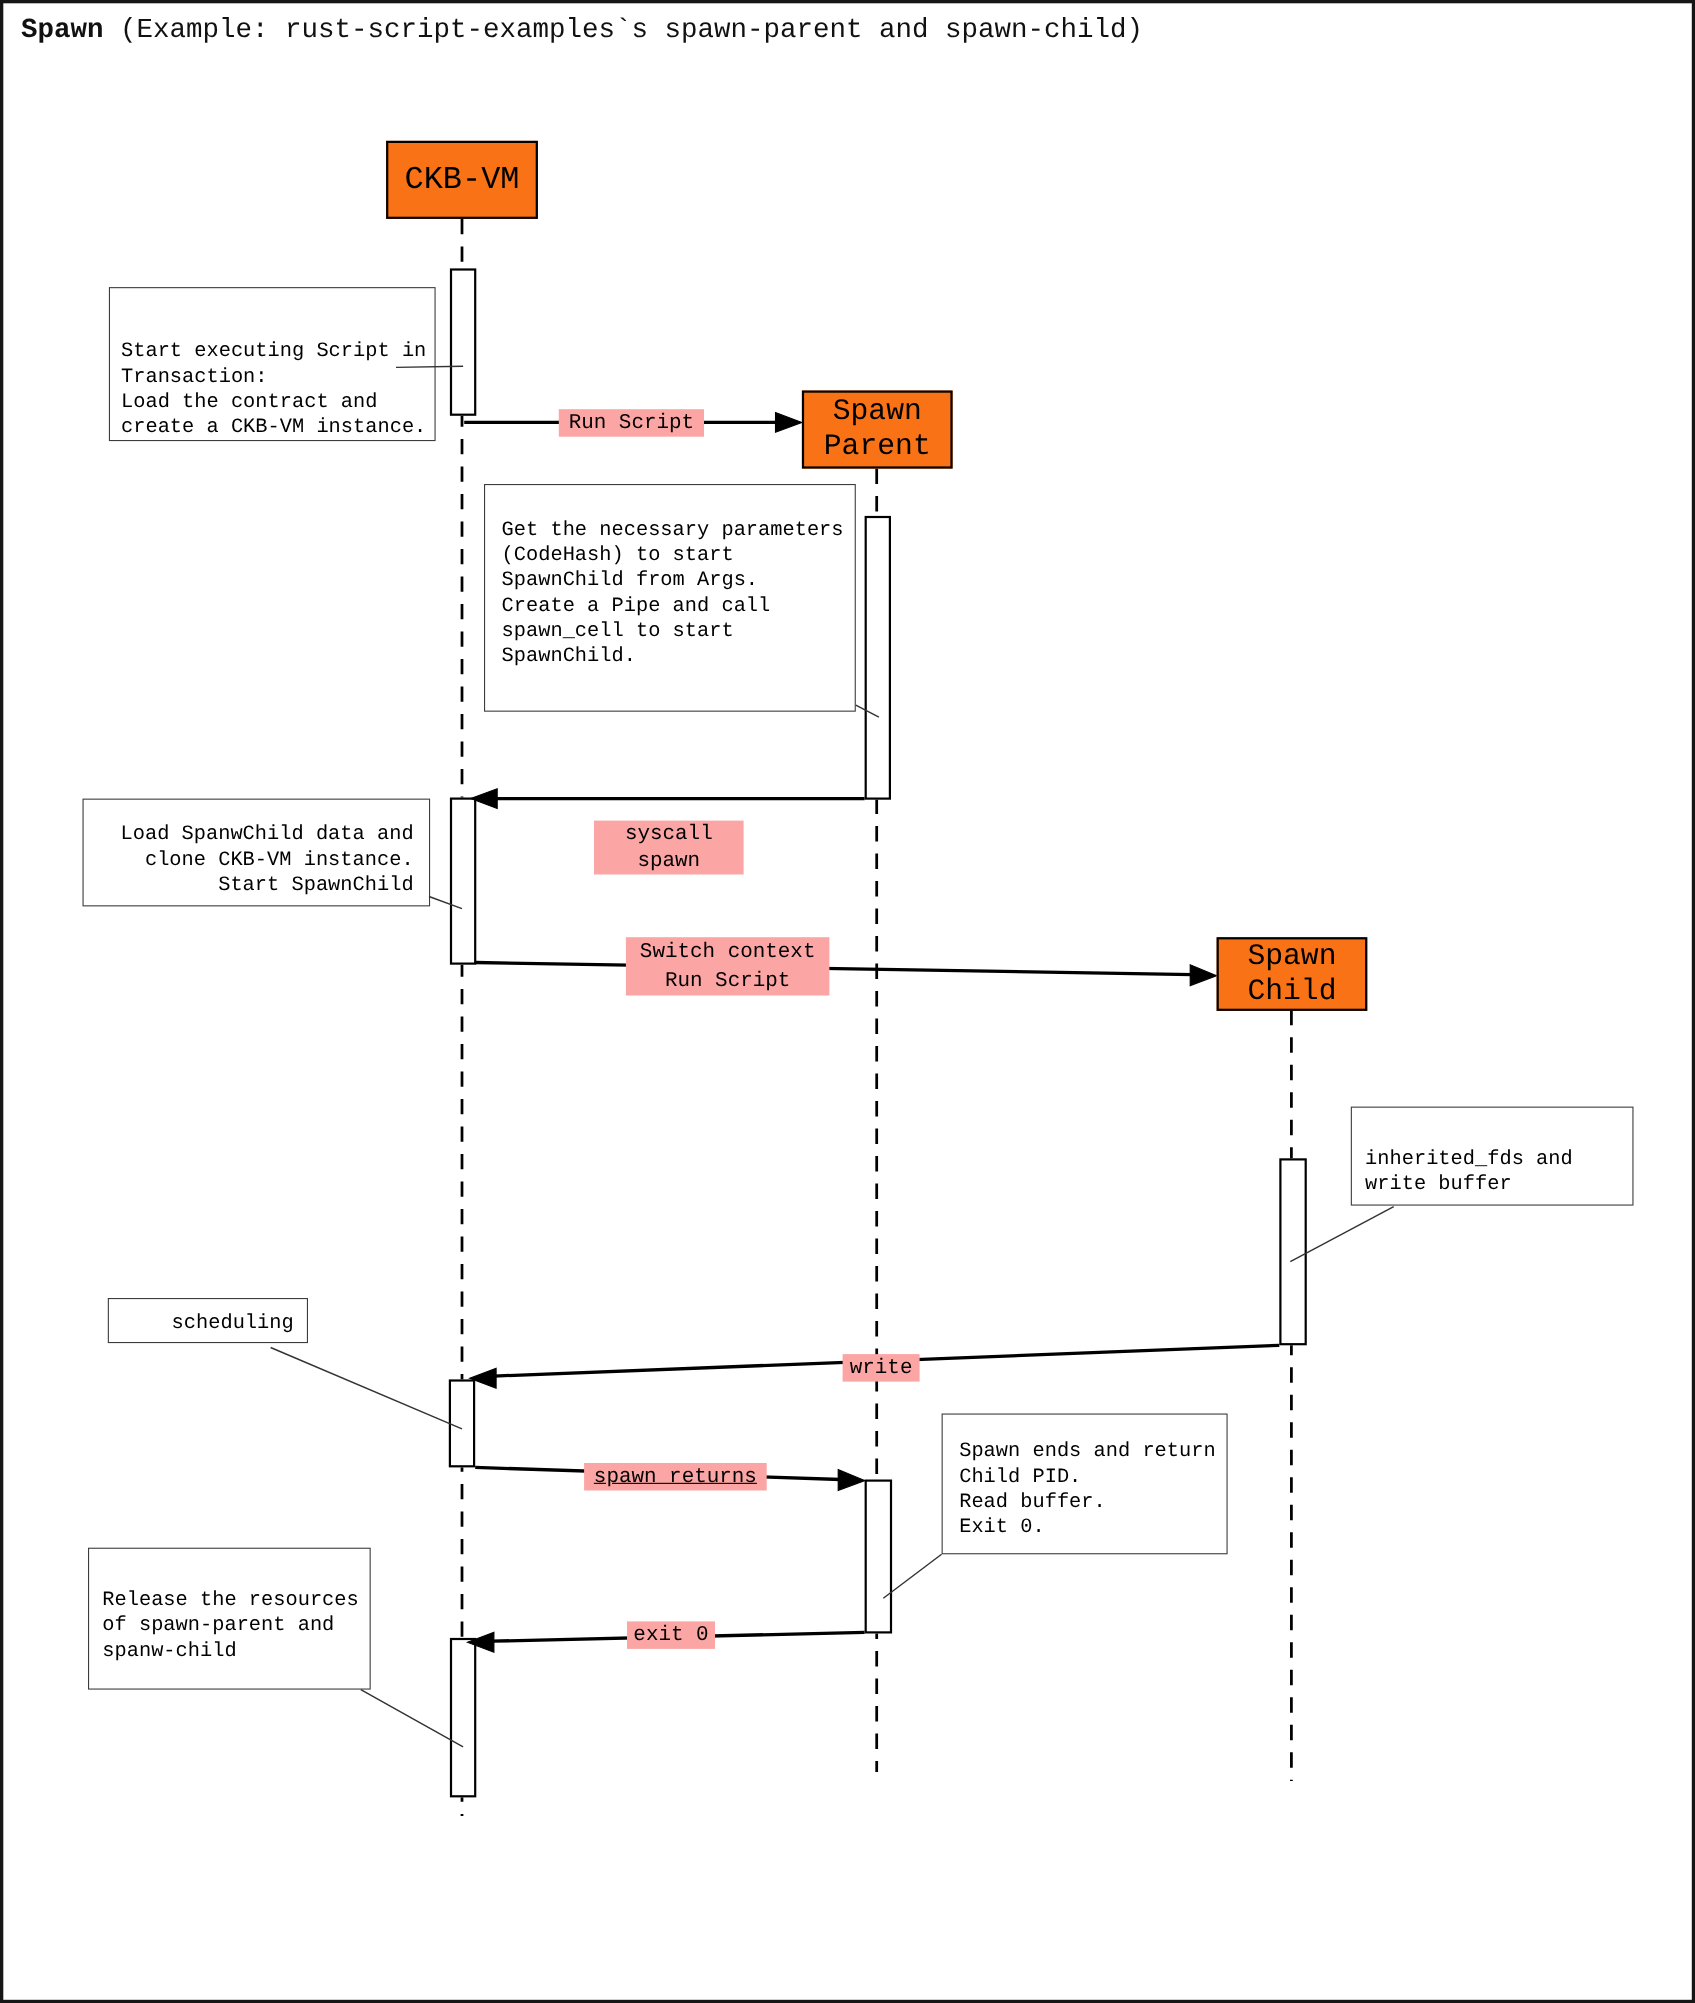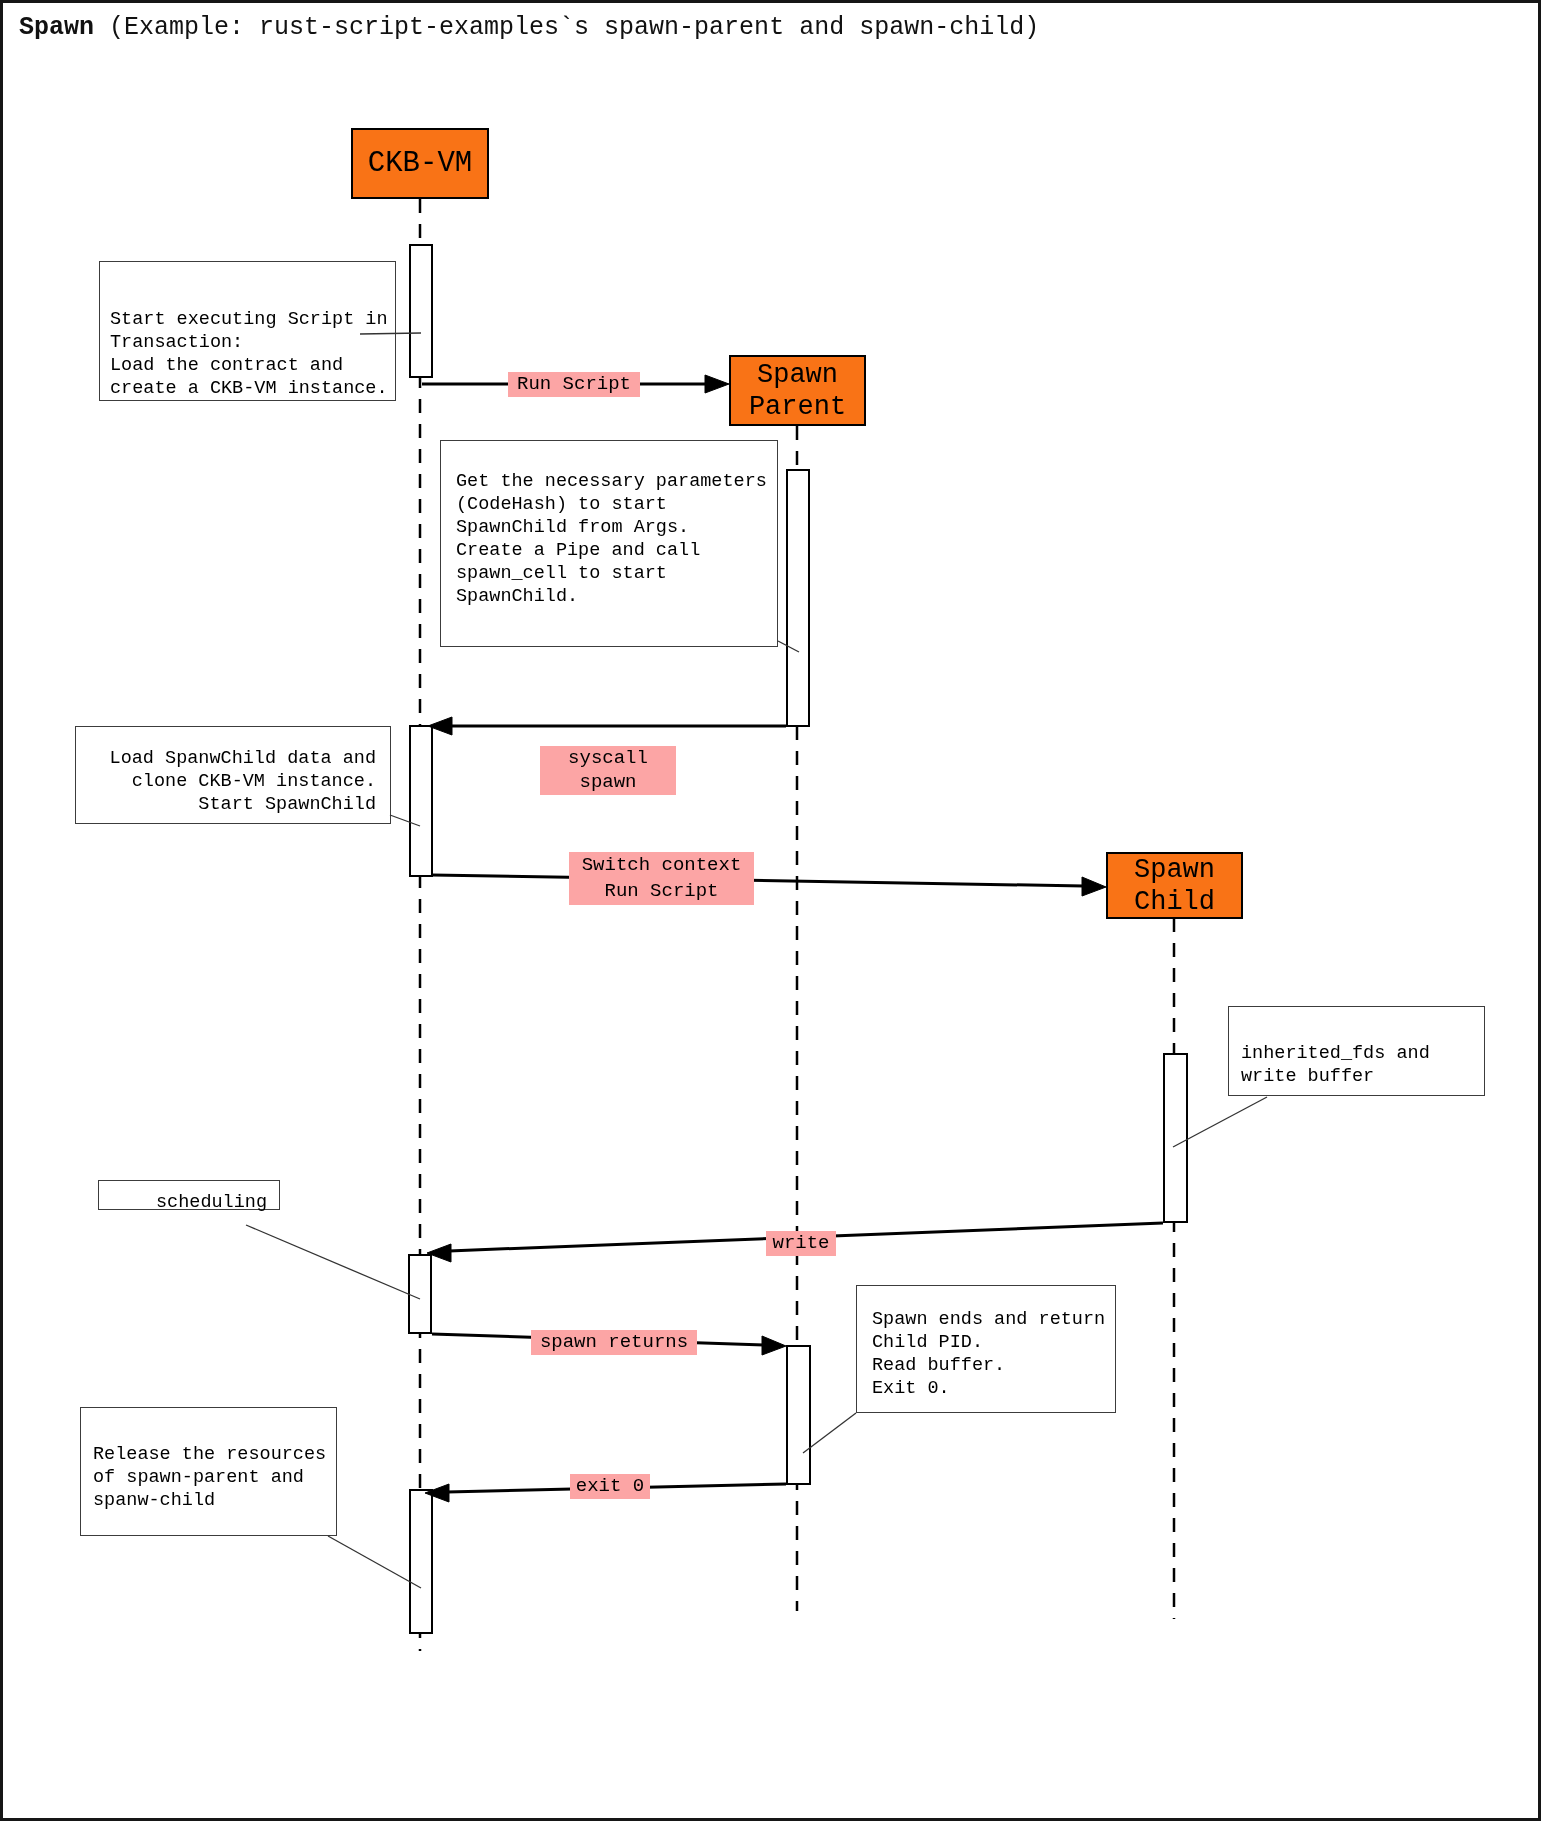--- a/index.html
+++ b/index.html
@@ -71,21 +71,21 @@
 spawn_cell to start
 SpawnChild.</div>
 
   <div class="note right" style="left:72px; top:723px; width:316px; height:98px; padding:20px 14px 0 0;">Load SpanwChild data and
 clone CKB-VM instance.
 Start SpawnChild</div>
 
   <div class="note" style="left:1225px; top:1003px; width:257px; height:90px; padding:35px 2px 0 12px;">inherited_fds and
 write buffer</div>
 
-  <div class="note right" style="left:95px; top:1177px; width:182px; height:30px; padding:10px 12px 0 0;">scheduling</div>
+  <div class="note right" style="left:95px; top:1177px; width:182px; height:41px; padding:10px 12px 0 0;">scheduling</div>
 
   <div class="note" style="left:853px; top:1282px; width:260px; height:128px; padding:22px 2px 0 15px;">Spawn ends and return
 Child PID.
 Read buffer.
 Exit 0.</div>
 
   <div class="note" style="left:77px; top:1404px; width:257px; height:129px; padding:35px 2px 0 12px;">Release the resources
 of spawn-parent and
 spanw-child</div>
 
@@ -123,18 +123,18 @@
 Parent</div>
   <div class="actor two" style="left:1103px; top:849px; width:137px; height:67px;">Spawn
 Child</div>
 
   <div class="msg-label" style="left:505px; top:369px; width:132px; height:25px;">Run Script</div>
   <div class="msg-label" style="left:537px; top:699px; width:136px; height:49px;margin-top:44px;">syscall
 spawn</div>
   <div class="msg-label tall" style="left:566px; top:849px; width:185px; height:53px;">Switch context
 Run Script</div>
   <div class="msg-label" style="left:763px; top:1228px; width:70px; height:25px;">write</div>
-  <div class="msg-label" style="left:528px; top:1327px; width:166px; height:25px;">spawn returns</div>
+  <div class="msg-label" style="left:528px; top:1327px; width:166px; height:25px;text-decoration:underline;">spawn returns</div>
   <div class="msg-label" style="left:567px; top:1471px; width:80px; height:25px;">exit 0</div>
 
   <div class="title"><span class="b">Spawn</span><span> (Example: rust-script-examples`s spawn-parent and spawn-child)</span></div>
 
 </div>
 
 </body></html>

